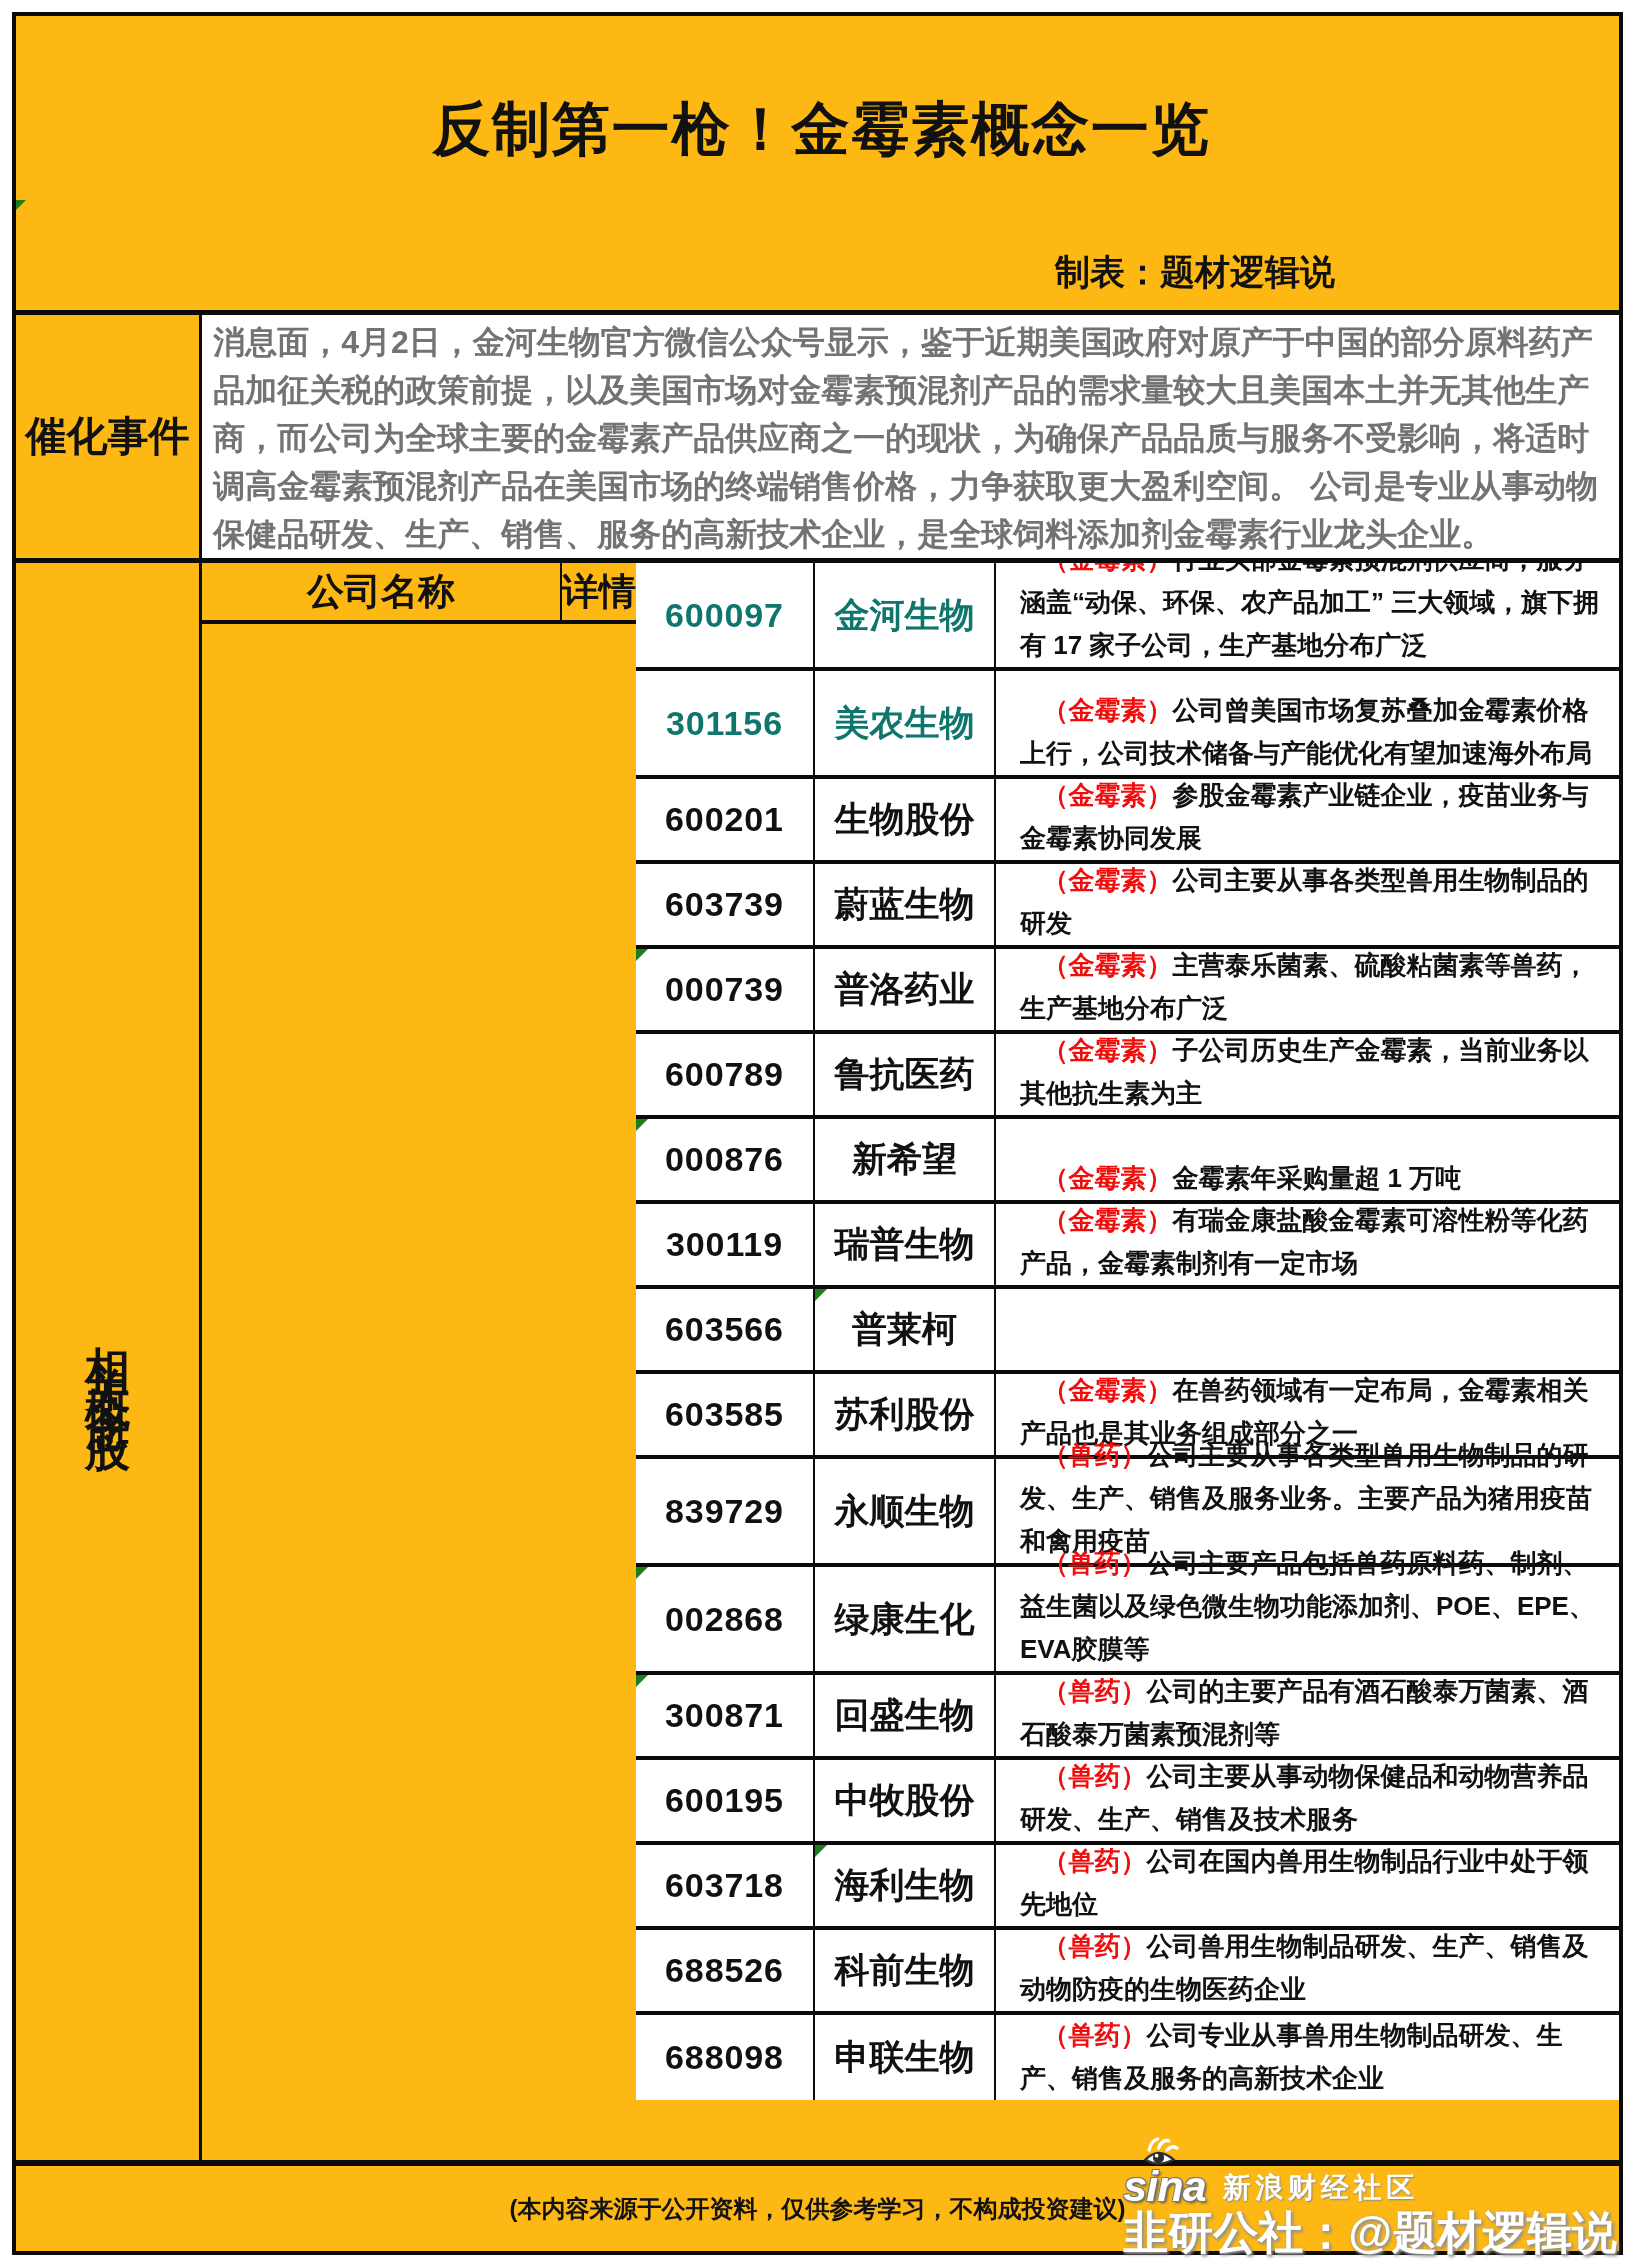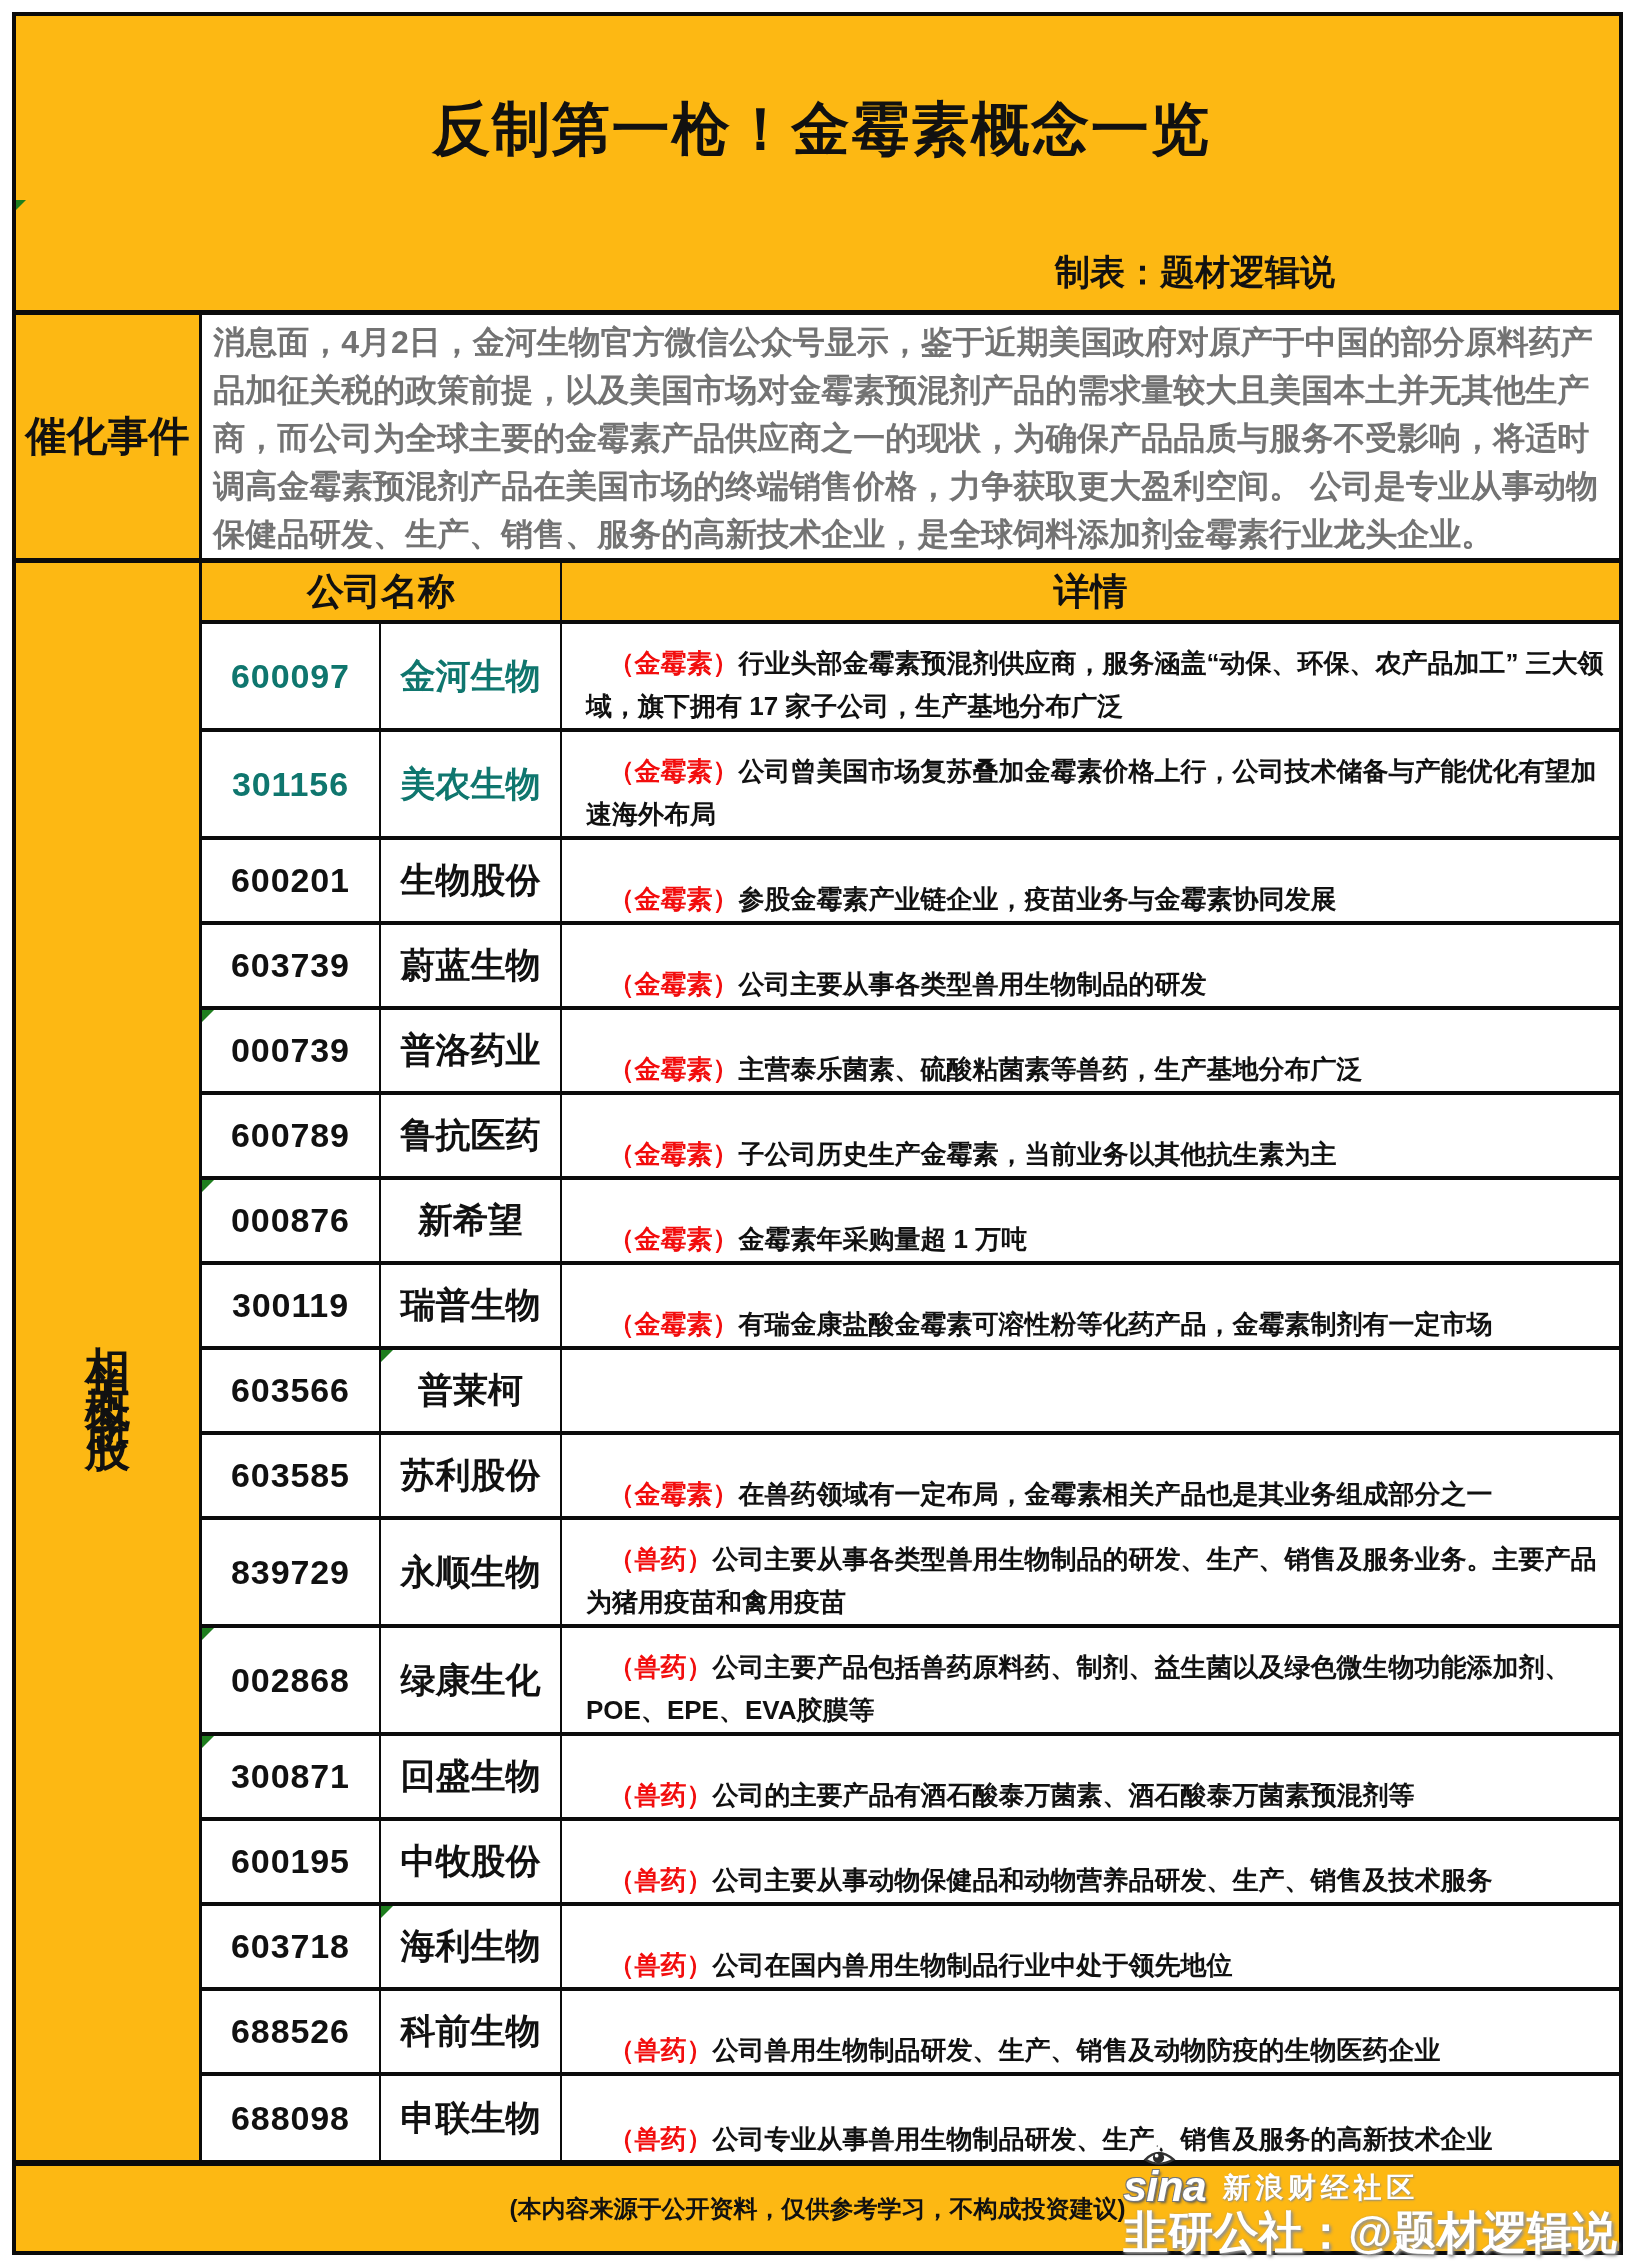--- a/index.html
+++ b/index.html
@@ -16,21 +16,21 @@
 
   
   .catalyst{flex:none;height:253px;border-top:5.6px solid #0b0b0b;border-bottom:5.6px solid #0b0b0b;display:flex;box-sizing:border-box;}
   .cat-label{width:186px;flex:none;display:flex;align-items:center;justify-content:center;font-size:41px;border-right:3.7px solid #0b0b0b;box-sizing:border-box;}
   .cat-text{flex:1;background:#fff;color:#737373;font-size:32px;line-height:48px;padding:2.8px 7.5px 0 11.2px;overflow:hidden;}
 
   
   .table-sec{flex:none;height:1603px;display:flex;border-bottom:6.5px solid #0b0b0b;box-sizing:border-box;}
   .sidebar{width:186px;flex:none;border-right:3.7px solid #0b0b0b;box-sizing:border-box;display:flex;align-items:center;justify-content:center;}
   .sidebar-label{writing-mode:vertical-lr;text-orientation:upright;font-size:45px;letter-spacing:20.5px;}
-  .table-right{flex:1;display:flex;flex-direction:column;min-width:0;}
+  .table-right{flex:1;display:flex;min-width:0;}
   .thead{flex:none;height:61px;display:flex;border-bottom:4.7px solid #0b0b0b;box-sizing:border-box;}
   .th{display:flex;align-items:center;justify-content:center;font-size:37px;box-sizing:border-box;}
   .th-company{width:360px;flex:none;border-right:2.8px solid #0b0b0b;}
   .th-detail{flex:1;}
   .tbody{flex:1;display:flex;flex-direction:column;overflow:hidden;}
   .trow{flex:none;height:85px;display:flex;border-bottom:4.7px solid #0b0b0b;box-sizing:border-box;background:#fff;}
   .trow.tall{height:108px;}
   .trow:last-child{border-bottom:none;}
   .cell{box-sizing:border-box;position:relative;}
   .cell-code{width:179px;flex:none;border-right:2.8px solid #0b0b0b;display:flex;align-items:center;justify-content:center;font-size:34px;letter-spacing:0.9px;}

